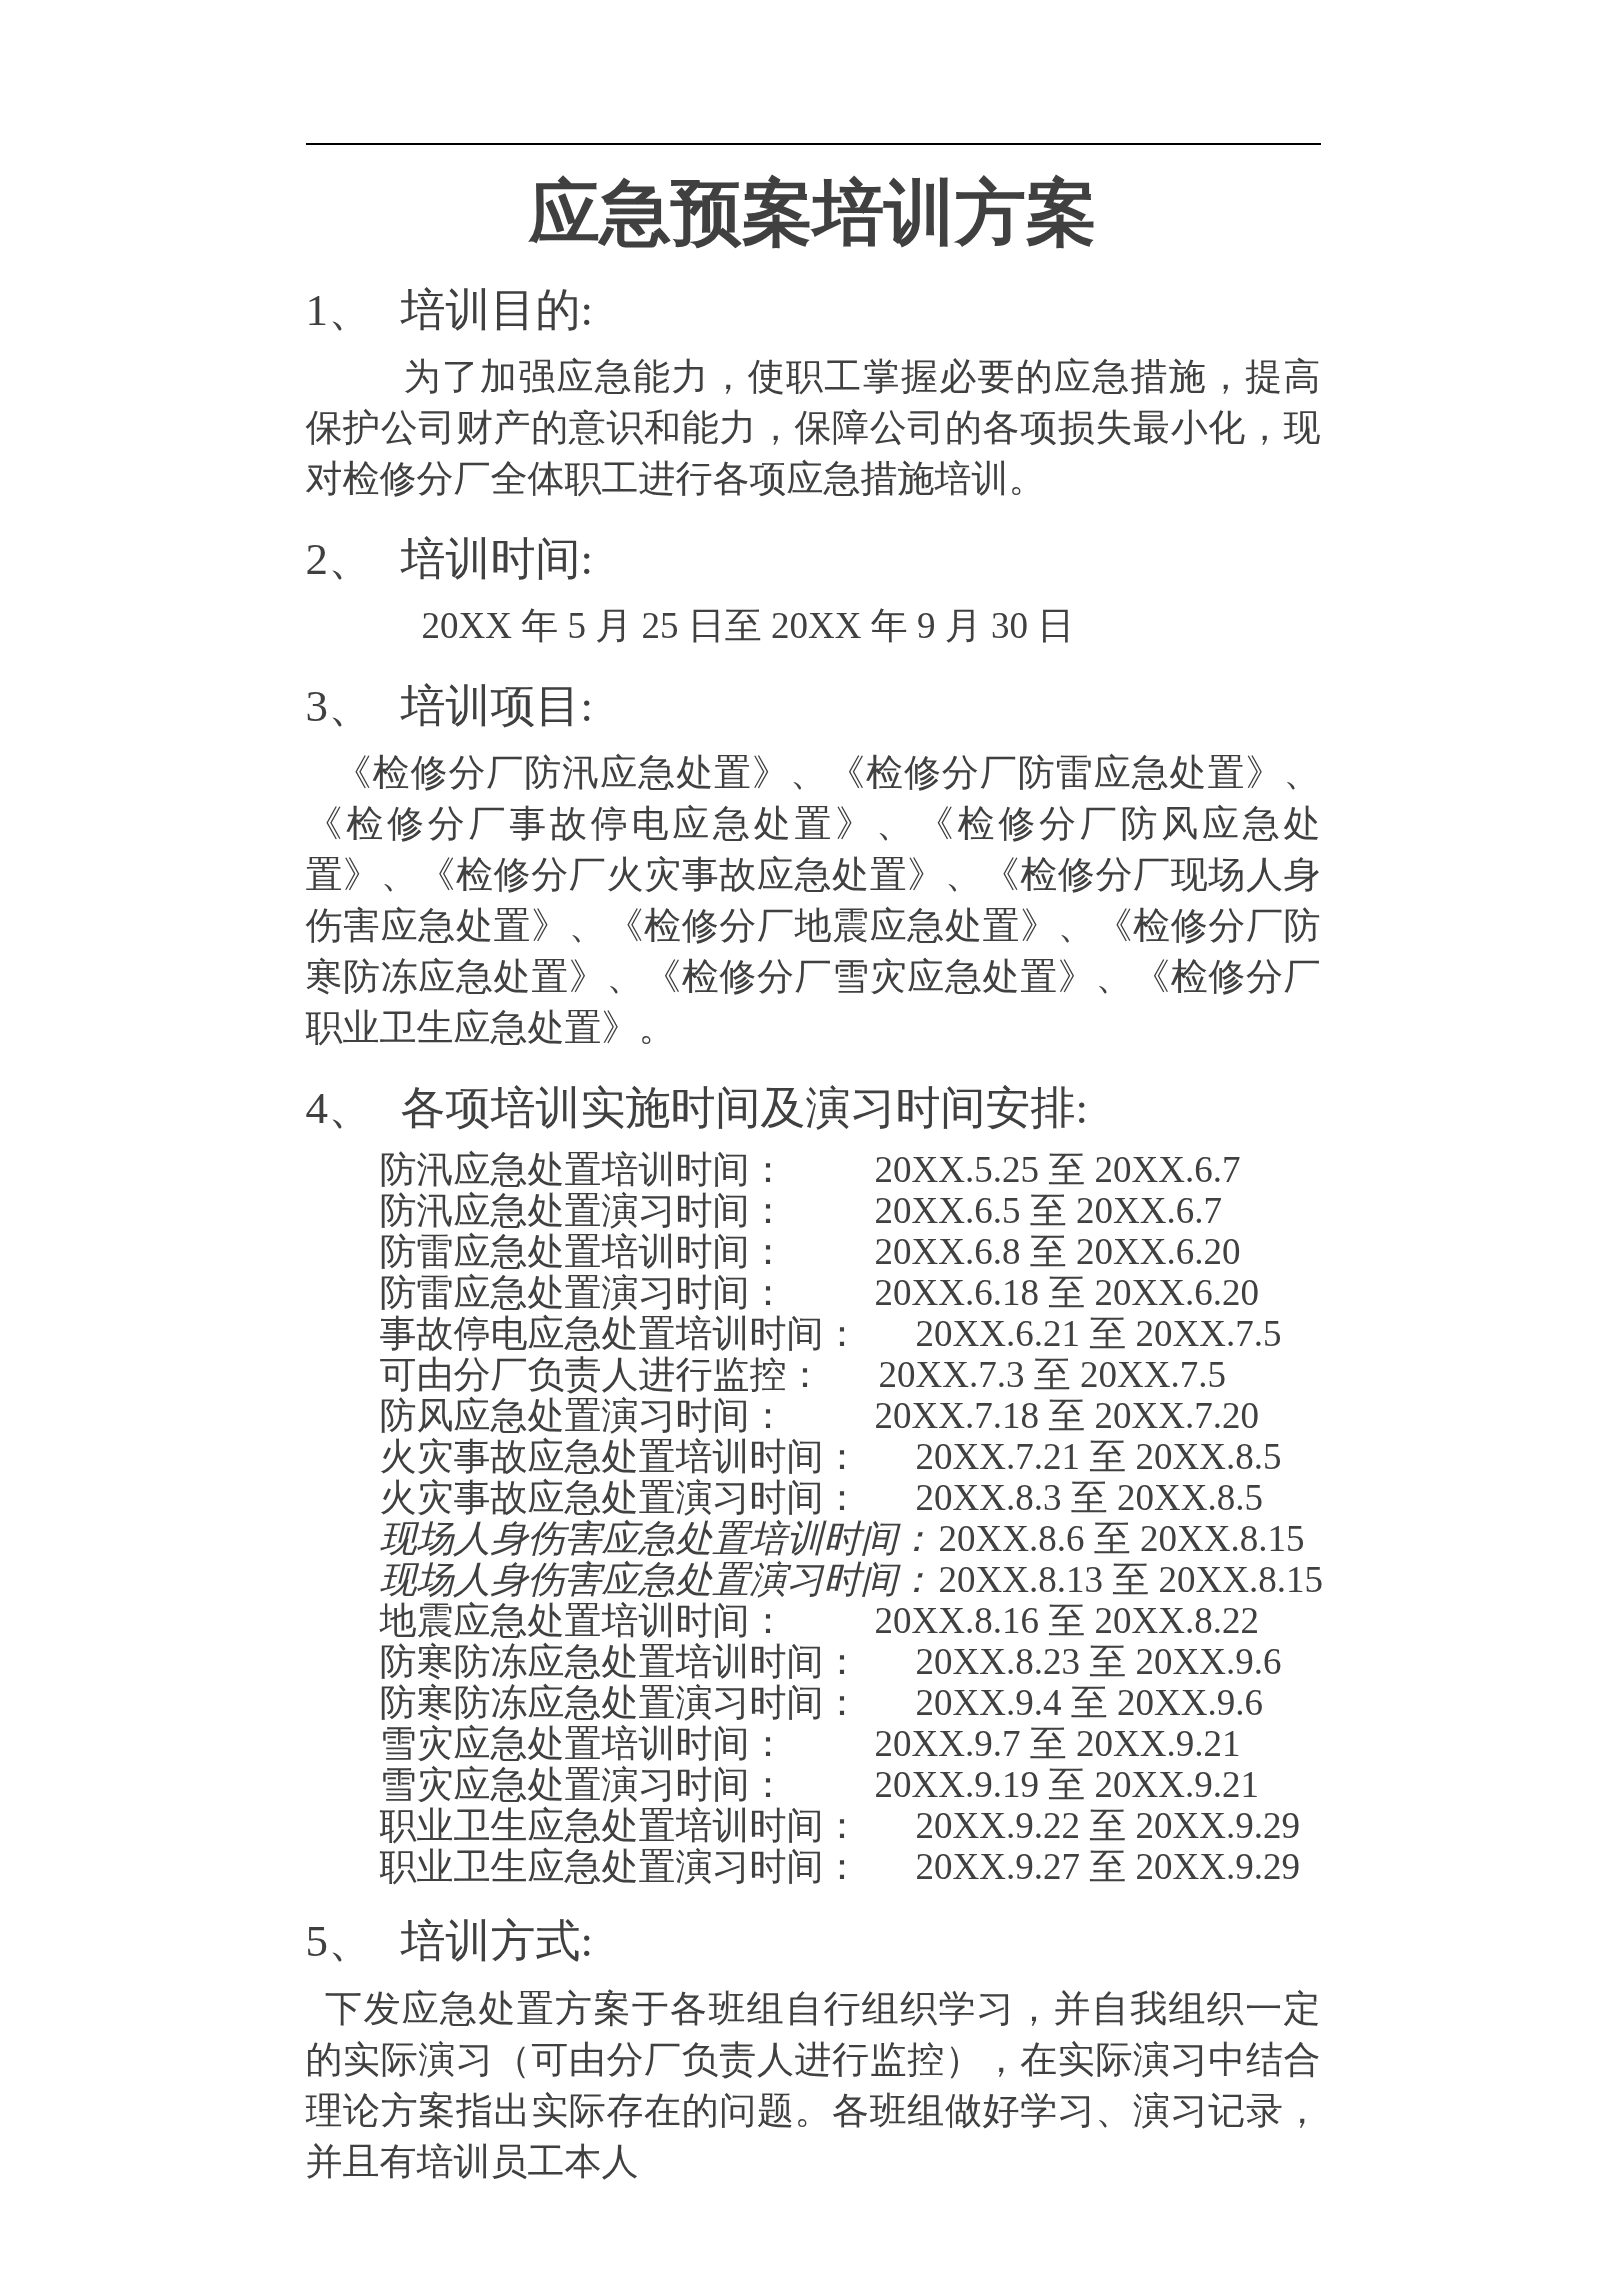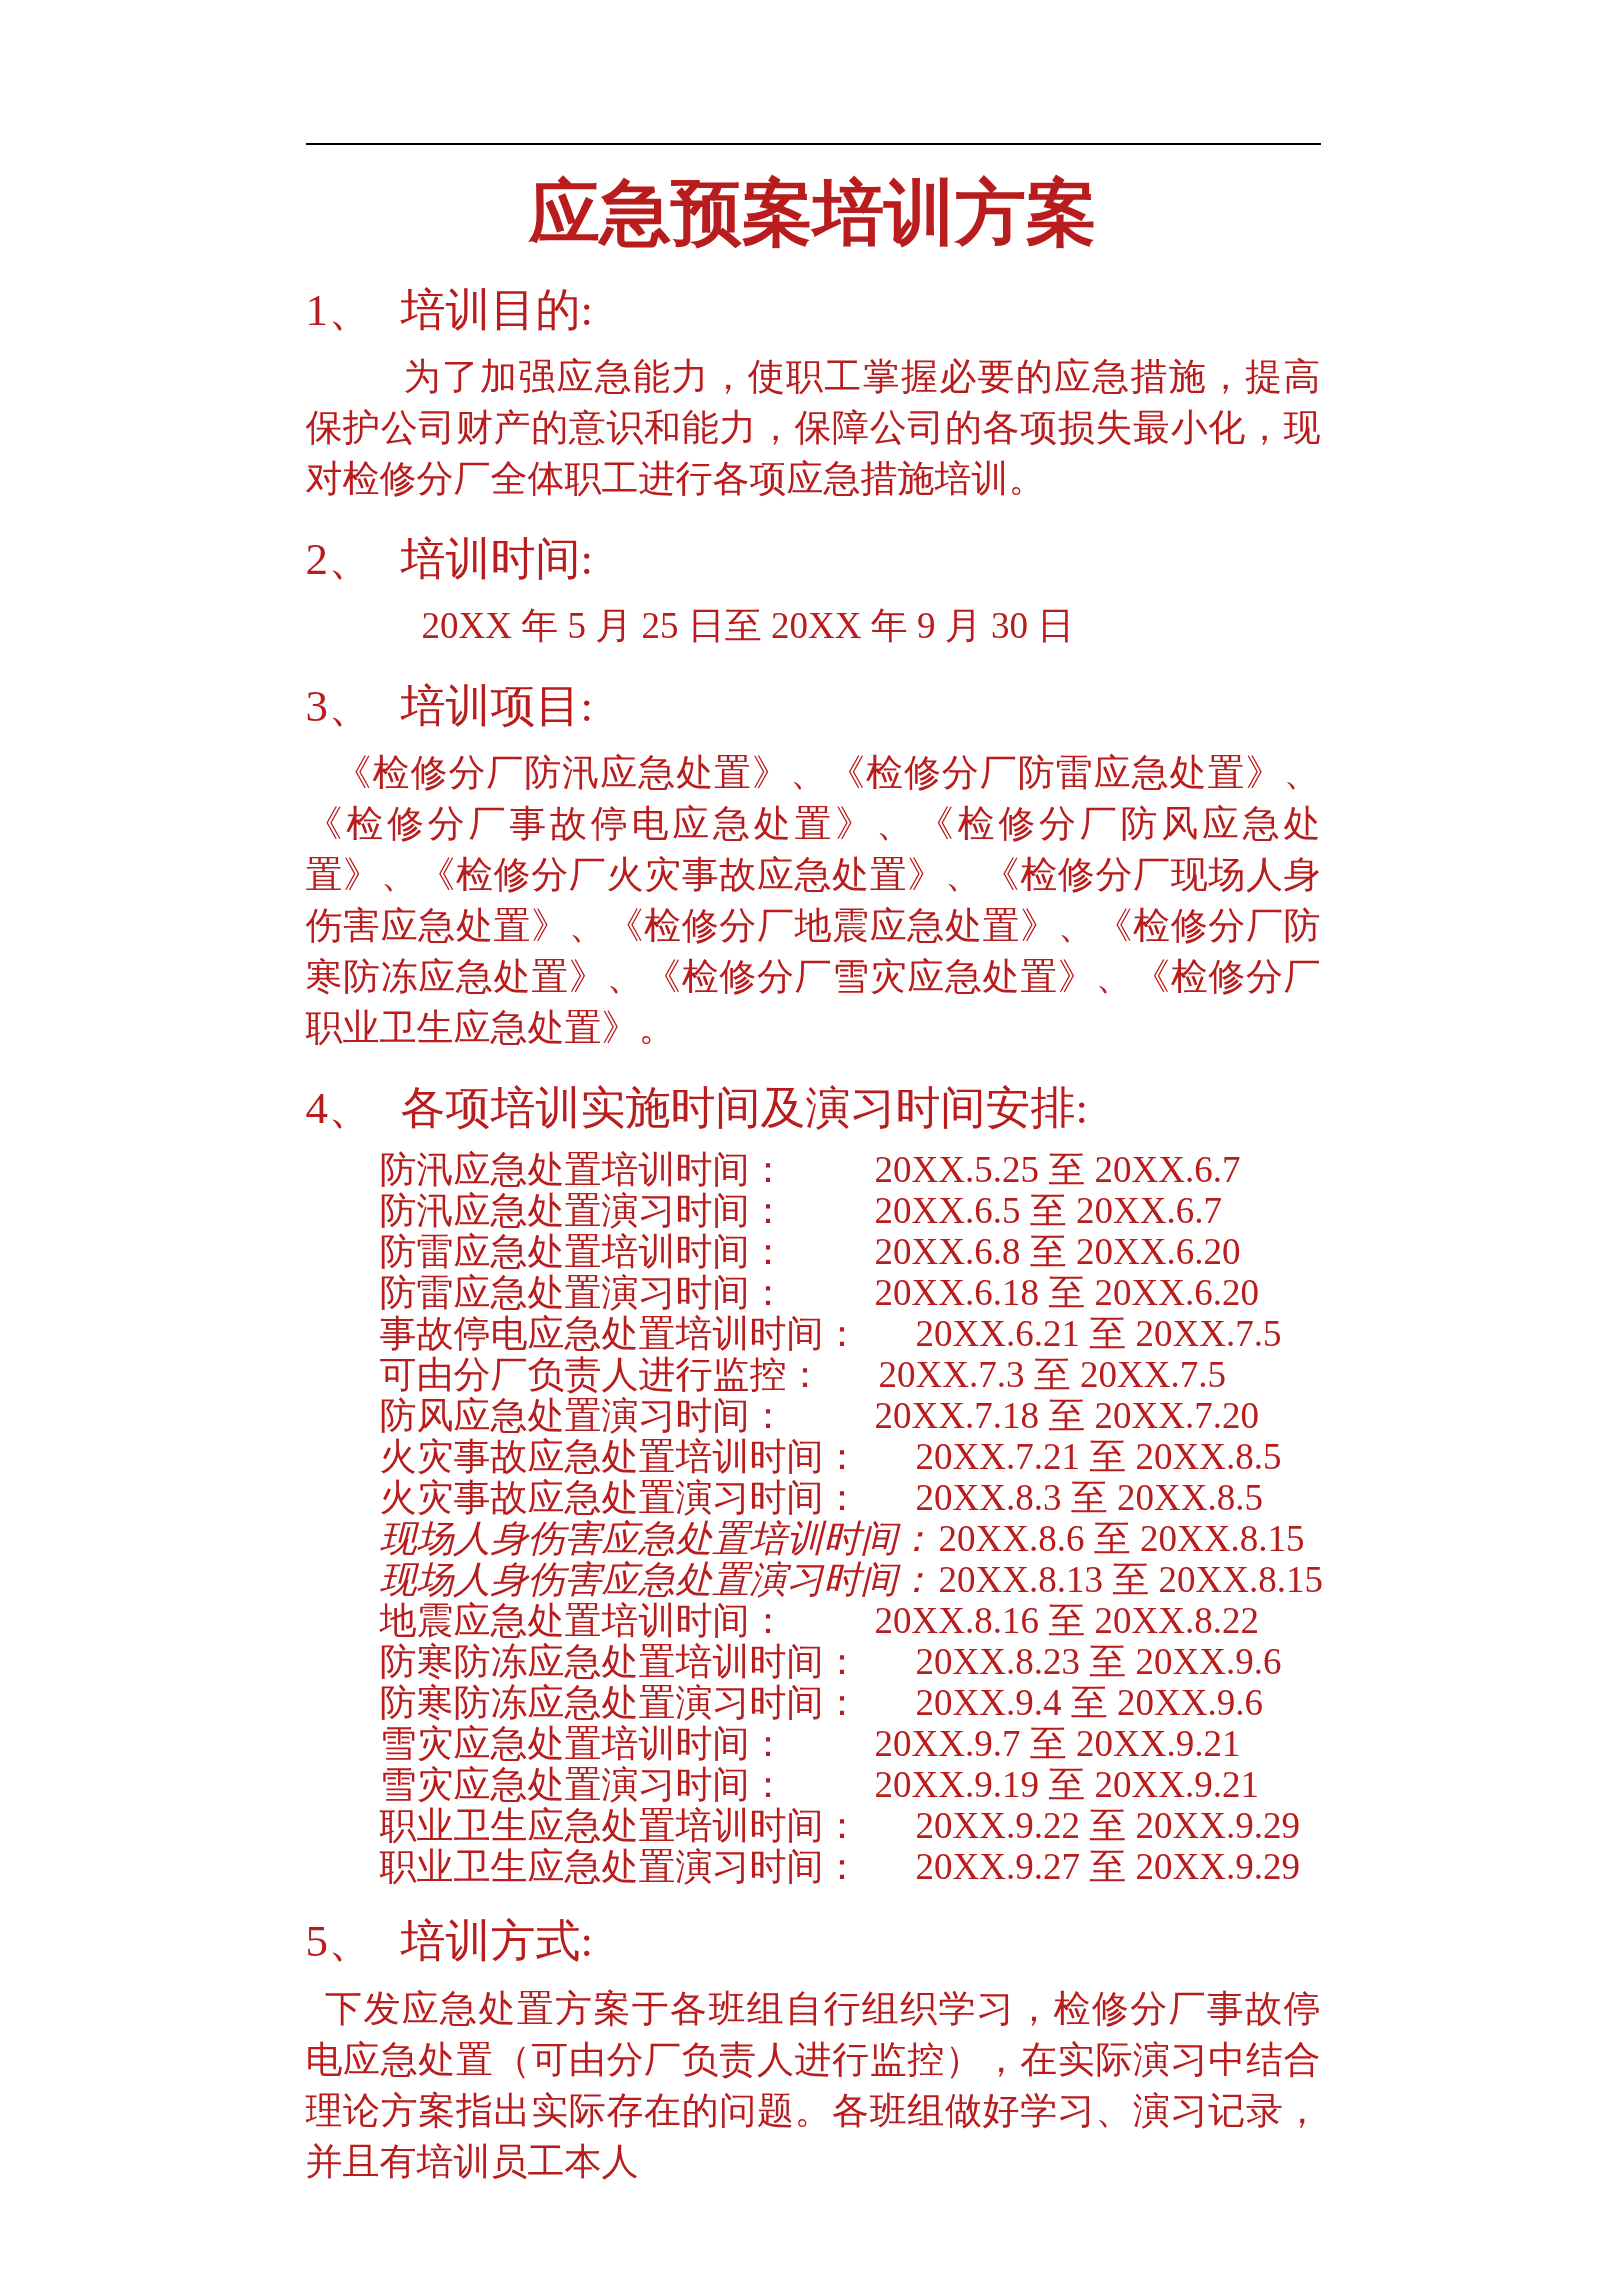--- a/index.html
+++ b/index.html
@@ -9,21 +9,21 @@
   }
   .page {
     position: relative;
     width: 1506px;
     height: 2293px;
     margin: 0 auto;
     background: #ffffff;
     box-sizing: border-box;
     padding: 143px 243px 0 248px;
     font-family: "Liberation Serif", "DejaVu Serif", serif;
-    color: #b91c1c;
+    color: #404040;
     overflow: hidden;
   }
   .header-rule {
     border-top: 2.9px solid #000000;
     height: 0;
     width: 100%;
   }
   .doc-title {
     text-align: center;
     font-size: 71px;
@@ -103,16 +103,16 @@
     <div class="sched-row" data-len="normal"><span class="lbl">地震应急处置培训时间：</span><span class="val">20XX.8.16 至 20XX.8.22</span></div>
     <div class="sched-row" data-len="long"><span class="lbl">防寒防冻应急处置培训时间：</span><span class="val">20XX.8.23 至 20XX.9.6</span></div>
     <div class="sched-row" data-len="long"><span class="lbl">防寒防冻应急处置演习时间：</span><span class="val">20XX.9.4 至 20XX.9.6</span></div>
     <div class="sched-row" data-len="normal"><span class="lbl">雪灾应急处置培训时间：</span><span class="val">20XX.9.7 至 20XX.9.21</span></div>
     <div class="sched-row" data-len="normal"><span class="lbl">雪灾应急处置演习时间：</span><span class="val">20XX.9.19 至 20XX.9.21</span></div>
     <div class="sched-row" data-len="long"><span class="lbl">职业卫生应急处置培训时间：</span><span class="val">20XX.9.22 至 20XX.9.29</span></div>
     <div class="sched-row" data-len="long"><span class="lbl">职业卫生应急处置演习时间：</span><span class="val">20XX.9.27 至 20XX.9.29</span></div>
   </div>
 
   <div class="section-heading"><span class="sec-num">5、</span><span>培训方式:</span></div>
-  <p class="body-text indent-half">下发应急处置方案于各班组自行组织学习，检修分厂事故停电应急处置（可由分厂负责人进行监控），在实际演习中结合理论方案指出实际存在的问题。各班组做好学习、演习记录，并且有培训员工本人</p>
+  <p class="body-text indent-half">下发应急处置方案于各班组自行组织学习，并自我组织一定的实际演习（可由分厂负责人进行监控），在实际演习中结合理论方案指出实际存在的问题。各班组做好学习、演习记录，并且有培训员工本人</p>
 
 </div>
 
 
 </body></html>

